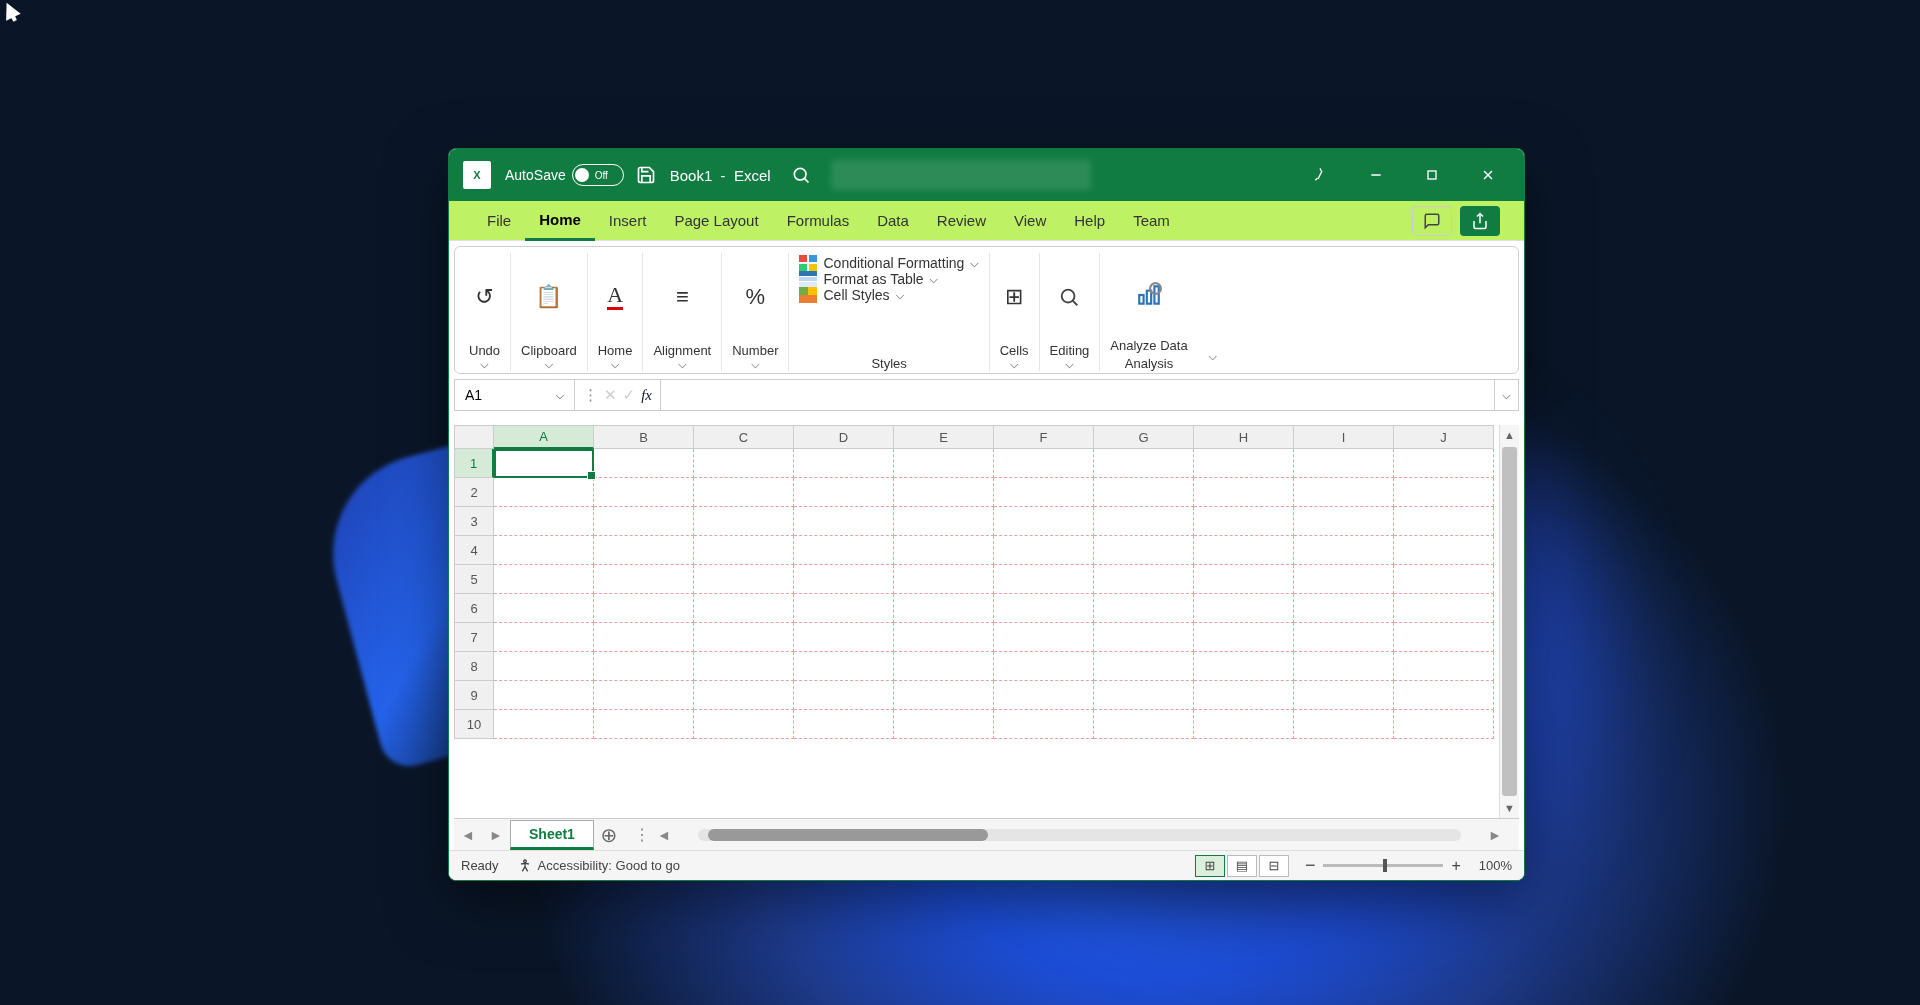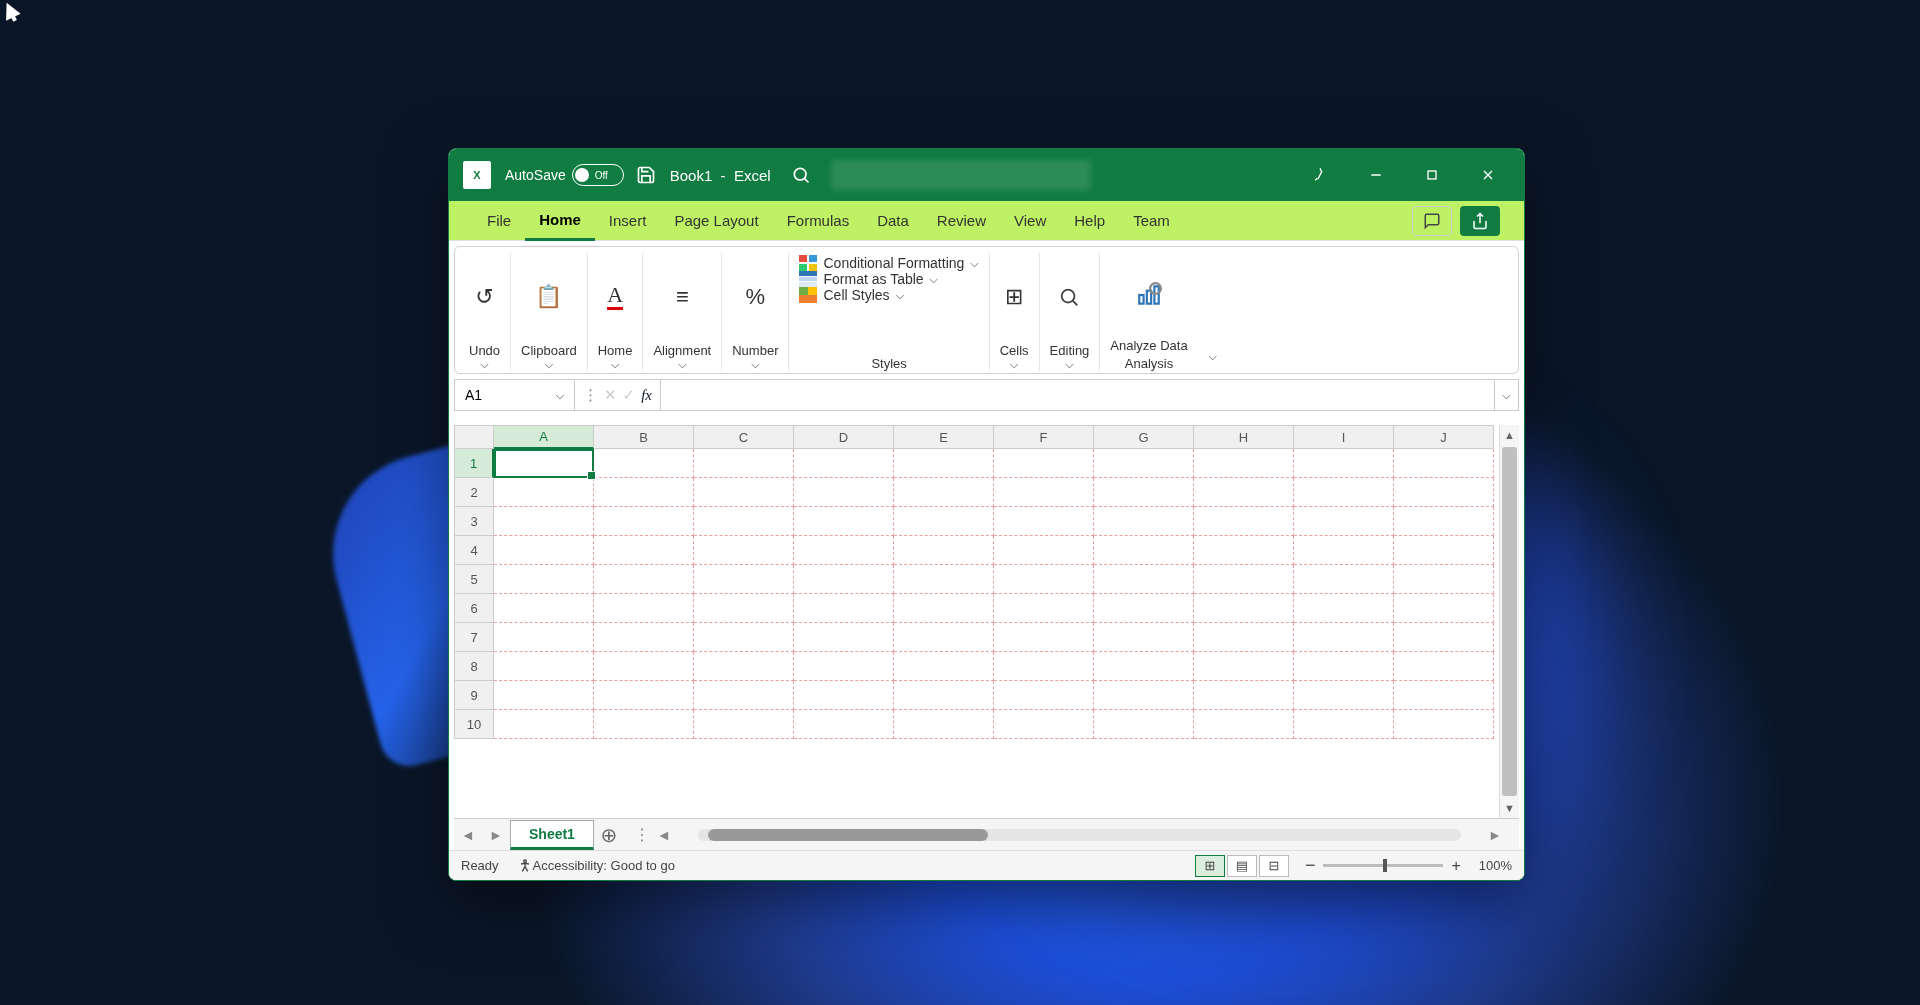--- a/index.html
+++ b/index.html
@@ -460,21 +460,21 @@
       <div class="hscroll-track">
           <div class="hscroll-thumb"></div>
         </div>
       <span class="nav-arrow">►</span>
     </div>
   </div>
 
   <div class="statusbar">
     <div class="status-left">
       <span>Ready</span>
-      <span style="display:flex;align-items:center;">
+      <span style="display:flex;align-items:center;gap:5px;">
         <svg class="acc-ic" viewBox="0 0 24 24" fill="none" stroke="#444" stroke-width="2">
             <circle cx="12" cy="5" r="2"></circle>
             <path d="M12 7v6l-4 7M12 13l4 7M6 9l6-1 6 1"></path>
           </svg>
         <span>Accessibility: Good to go</span>
       </span>
     </div>
     <div class="status-spacer"></div>
     <div class="view-btns">
       <div class="view-btn active">⊞</div>

